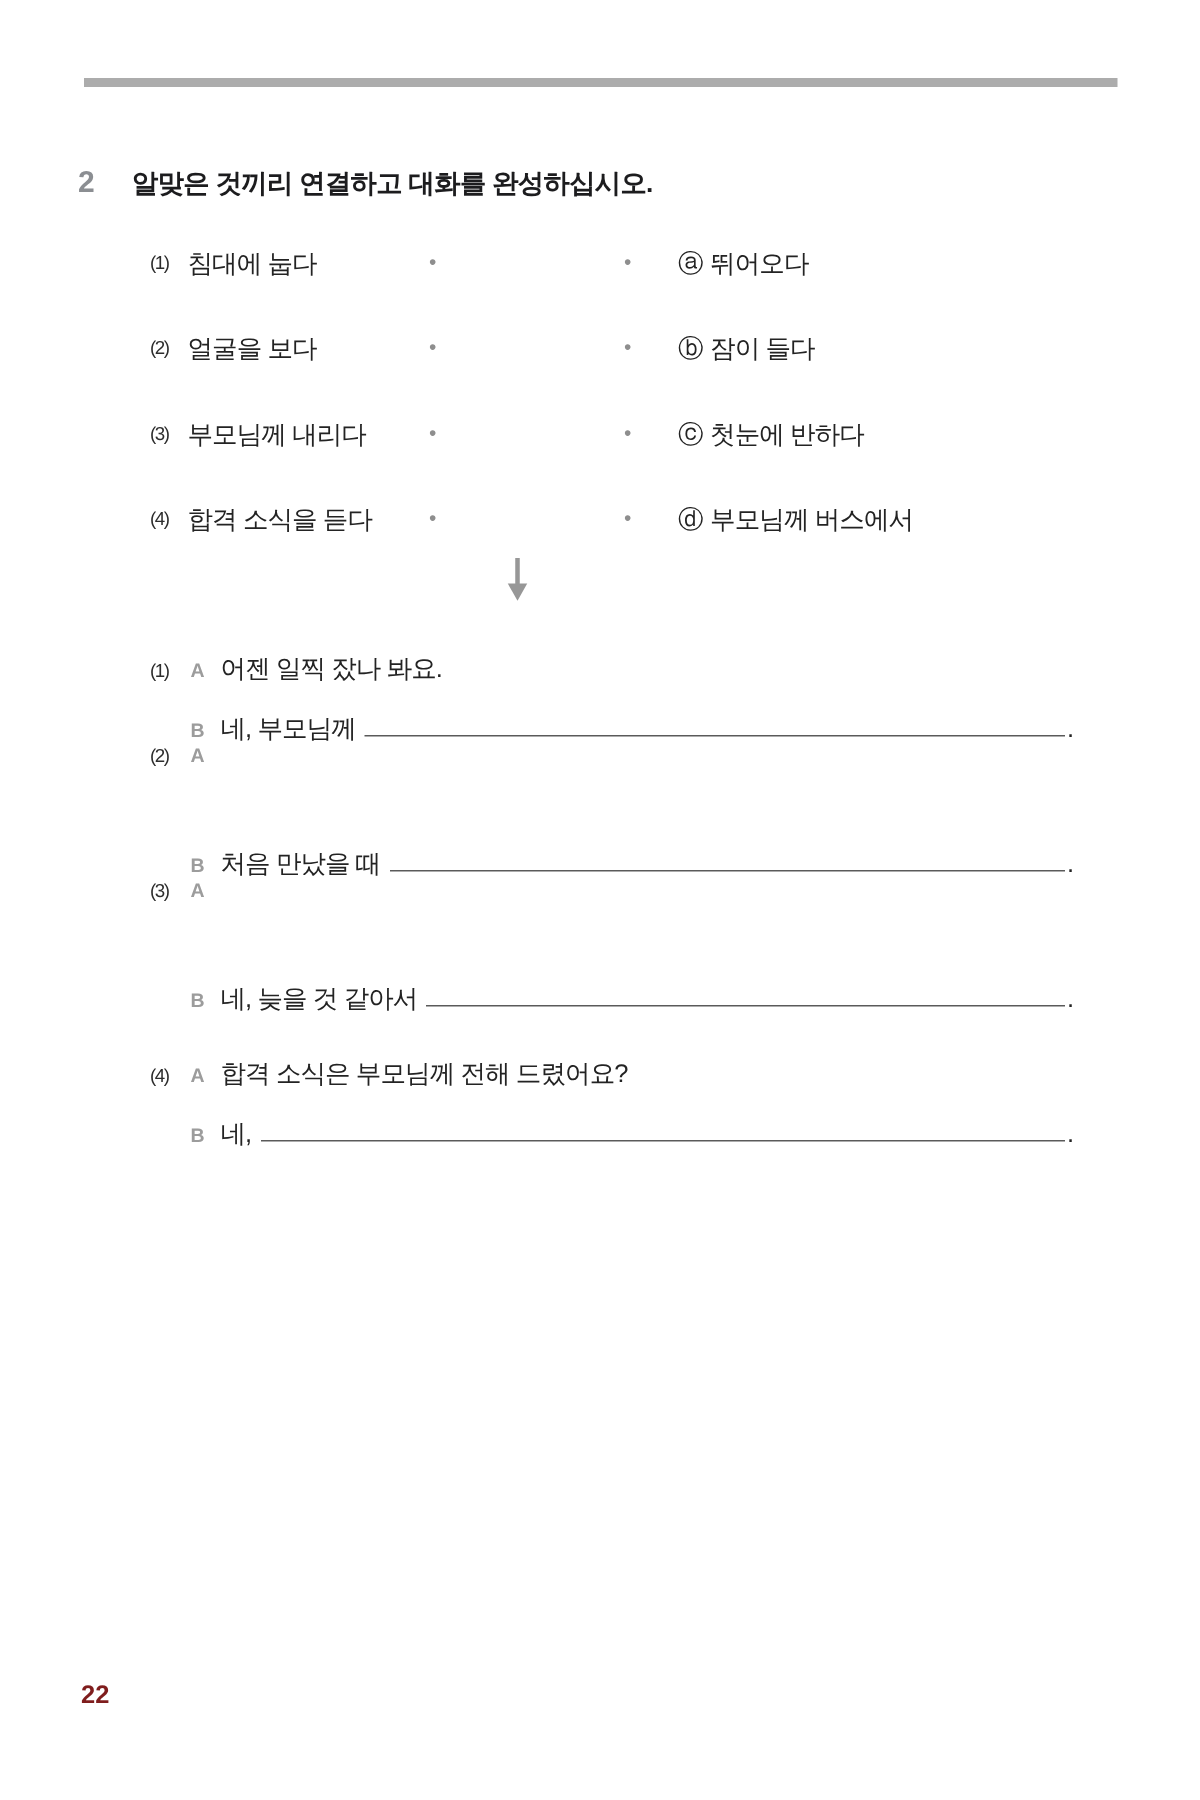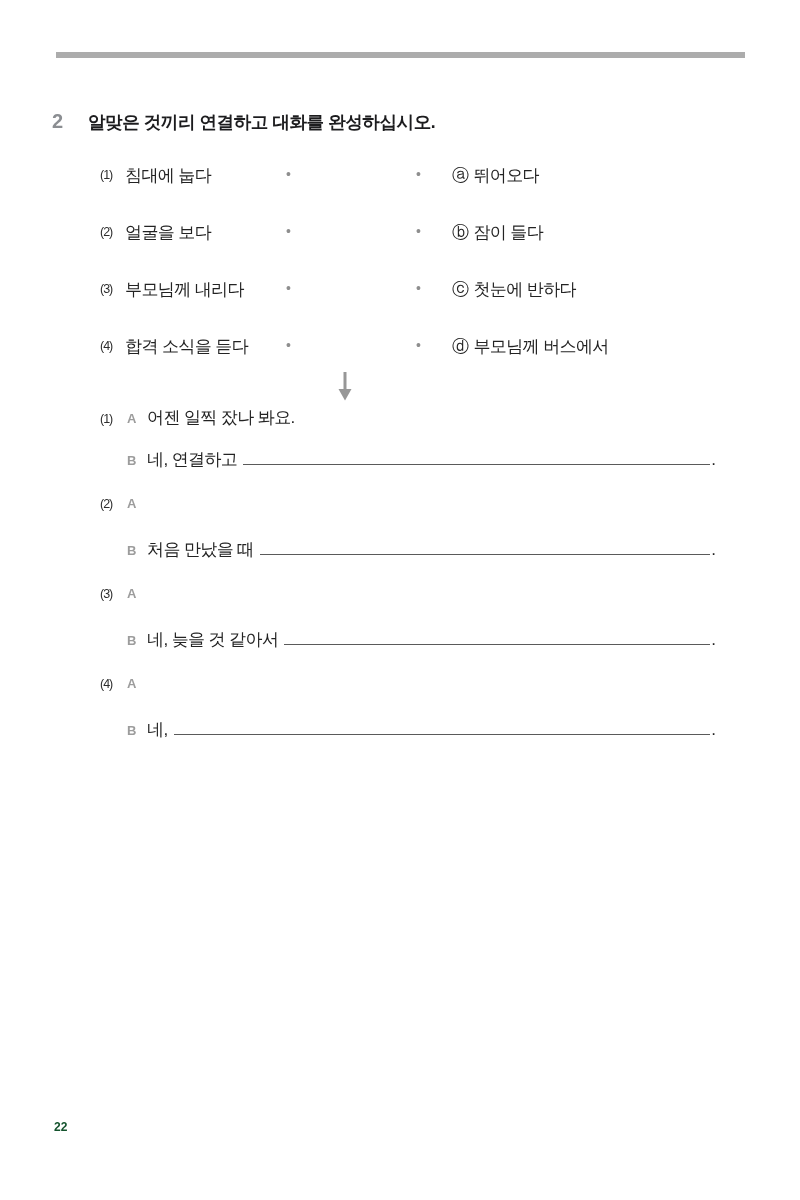--- a/index.html
+++ b/index.html
@@ -133,41 +133,42 @@
     flex: 0 0 20px;
     font-size: 13px;
     font-weight: bold;
     color: #9c9c9c;
   }
   .d-text {
     font-size: 17px;
     color: #232323;
     letter-spacing: -0.6px;
     white-space: nowrap;
+    margin-top: 28px;
   }
   .blank {
     flex: 1 1 auto;
     border-bottom: 1.5px solid #5a5a5a;
     height: 18px;
     margin-left: 6px;
     margin-right: 1px;
   }
   .d-end {
     font-size: 17px;
     color: #232323;
   }
 
   
   .page-num {
     position: absolute;
     left: 54px;
     top: 1120px;
-    font-size: 12px;
-    font-weight: bold;
-    color: #14532d;
+    font-size: 17px;
+    font-weight: bold;
+    color: #7f1d1d;
   }
 </style>
 </head>
 <body>
 
 <div class="page">
 
   <div class="top-bar"></div>
 
   <div class="section-header">
@@ -221,21 +222,21 @@
   <div class="dialogues">
 
     <div class="d-item">
       <div class="d-line">
         <span class="d-num">(1)</span>
         <span class="d-label">A</span>
         <span class="d-text">어젠 일찍 잤나 봐요.</span>
       </div>
       <div class="d-line b">
         <span class="d-label">B</span>
-        <span class="d-text">네, 연결하고</span>
+        <span class="d-text">네, 부모님께</span>
         <span class="blank"></span>
         <span class="d-end">.</span>
       </div>
     </div>
 
     <div class="d-item">
       <div class="d-line">
         <span class="d-num">(2)</span>
         <span class="d-label">A</span>
       </div>
@@ -257,20 +258,21 @@
         <span class="d-text">네, 늦을 것 같아서</span>
         <span class="blank"></span>
         <span class="d-end">.</span>
       </div>
     </div>
 
     <div class="d-item">
       <div class="d-line">
         <span class="d-num">(4)</span>
         <span class="d-label">A</span>
+        <span class="d-text">합격 소식은 부모님께 전해 드렸어요?</span>
       </div>
       <div class="d-line b">
         <span class="d-label">B</span>
         <span class="d-text">네,</span>
         <span class="blank"></span>
         <span class="d-end">.</span>
       </div>
     </div>
 
   </div>

